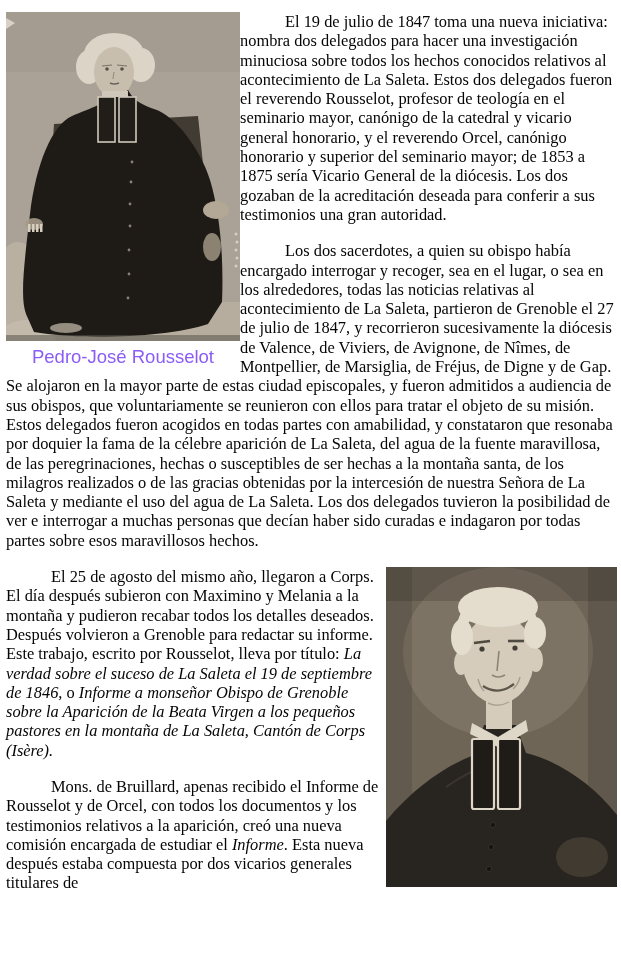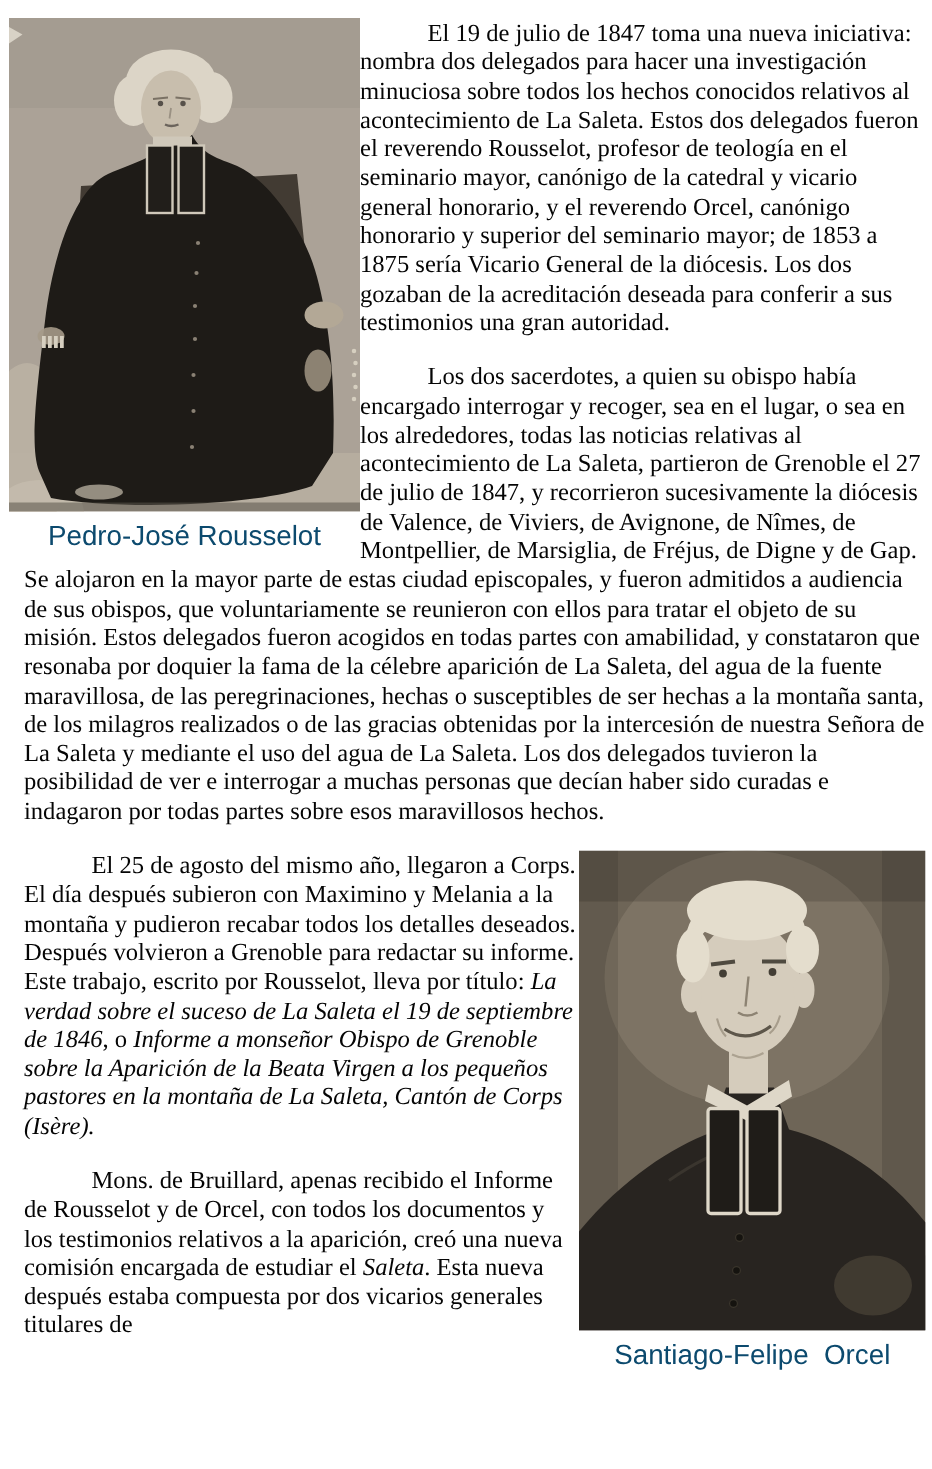--- a/index.html
+++ b/index.html
@@ -13,35 +13,34 @@
     overflow: hidden;
     font-family: "Liberation Serif", serif;
     font-size: 16.4px;
     line-height: 19.3px;
     color: #050505;
   }
   p.para {
     margin: 0 0 17px 0;
     text-indent: 45px;
     text-align: left;
-    padding-left: 10px;
   }
   .italic { font-style: italic; }
   figure.fig { margin: 0; }
   .fig-left  { float: left;  width: 234px; margin: 54px 21px 25px 16px; }
   .fig-right { float: right; width: 231px; margin: 2px 24px 0 16px; }
   .fig svg { display: block; }
   figcaption.caption {
     font-family: "Liberation Sans", sans-serif;
     font-size: 18.5px;
     line-height: 24px;
     margin-top: 4px;
     text-align: center;
     white-space: pre-wrap;
-    color: #0c4a6e;
+    color: #8b5cf6;
   }
 </style>
 </head>
 <body>
 
 <div class="page">
 
   <figure class="fig fig-left">
     <svg width="234" height="329" viewBox="0 0 234 329">
       <rect x="0" y="0" width="234" height="329" fill="#aba297"></rect>
@@ -158,20 +157,19 @@
         <rect x="112" y="172" width="22" height="70" rx="2" fill="#1f1c18" stroke-width="2.2" stroke="#ded7c8"></rect>
       </g>
 
       <g fill="#15130f" stroke="#3a352c" stroke-width="0.8">
         <circle cx="107" cy="258" r="2.6"></circle>
         <circle cx="105" cy="280" r="2.6"></circle>
         <circle cx="103" cy="302" r="2.6"></circle>
       </g>
       <ellipse cx="196" cy="290" rx="26" ry="20" fill="#57503f" opacity="0.5"></ellipse>
     </svg>
-    <figcaption class="caption">Santiago-Felipe  Orcel</figcaption>
   </figure>
 
   <p class="para"><span>El 25 de agosto del mismo año, llegaron a Corps. El día después subieron con Maximino y Melania a la montaña y pudieron recabar todos los detalles deseados. Después volvieron a Grenoble para redactar su informe. Este trabajo, escrito por Rousselot, lleva por título: </span><span class="italic">La verdad sobre el suceso de La Saleta el 19 de septiembre de 1846</span><span>, o </span><span class="italic">Informe a monseñor Obispo de Grenoble sobre la Aparición de la Beata Virgen a los pequeños pastores en la montaña de La Saleta, Cantón de Corps (Isère).</span></p>
 
-  <p class="para"><span>Mons. de Bruillard, apenas recibido el Informe de Rousselot y de Orcel, con todos los documentos y los testimonios relativos a la aparición, creó una nueva comisión encargada de estudiar el </span><span class="italic">Saleta</span><span>. Esta nueva después estaba compuesta por dos vicarios generales titulares de</span></p>
+  <p class="para"><span>Mons. de Bruillard, apenas recibido el Informe de Rousselot y de Orcel, con todos los documentos y los testimonios relativos a la aparición, creó una nueva comisión encargada de estudiar el </span><span class="italic">Informe</span><span>. Esta nueva después estaba compuesta por dos vicarios generales titulares de</span></p>
 
 </div>
 
 </body></html>

